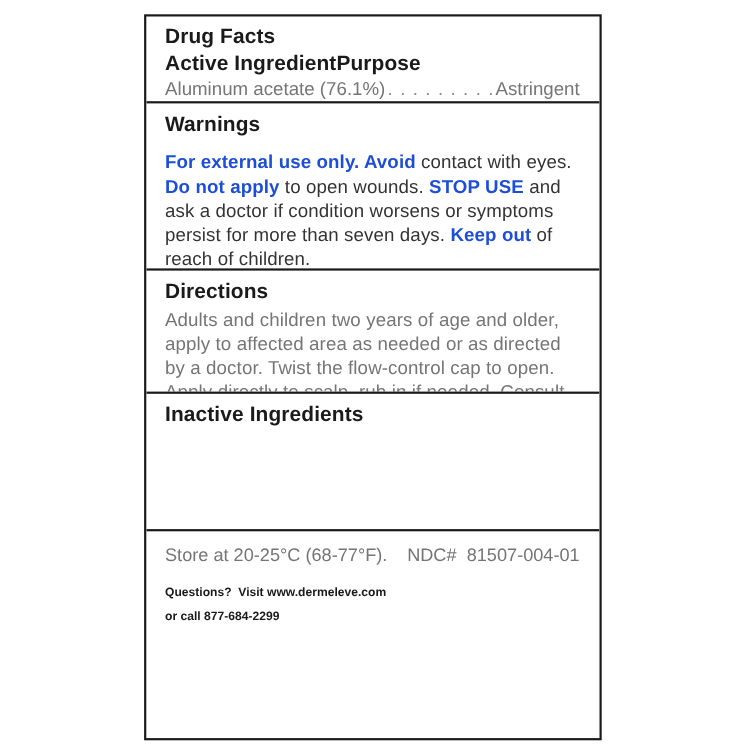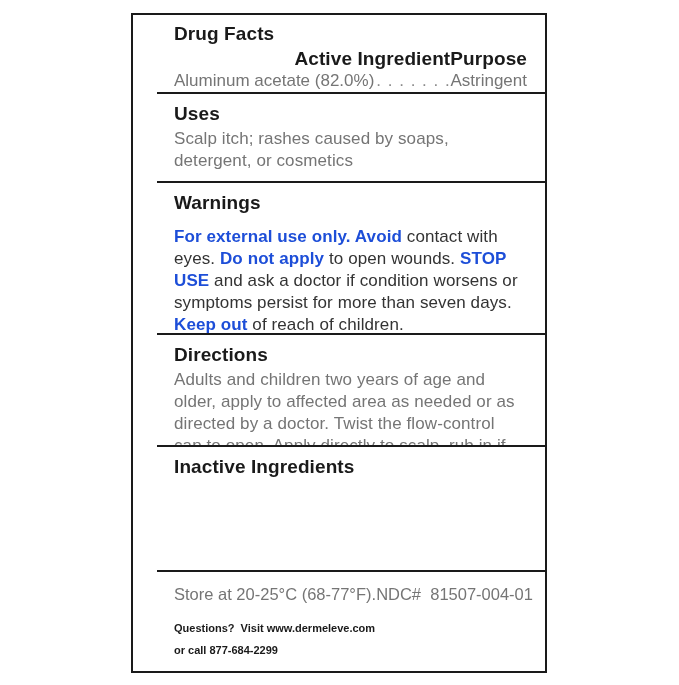--- a/index.html
+++ b/index.html
@@ -12,40 +12,39 @@
   .canvas { position: relative; width: 679px; height: 685px; background: #fff; }
   .label-box {
     position: absolute;
     left: 131px; top: 13px;
     width: 416px; height: 660px;
     border: 2px solid #1a1a1a;
     background: #fff;
     display: flex;
     flex-direction: column;
     overflow: hidden;
-    padding-left: 24px;
   }
   .section {
     flex: none;
     padding: 8px 18px 8px 17px;
     overflow: hidden;
   }
   .section + .section { border-top: 2px solid #1a1a1a; }
   .s-header   { height: 77px; padding-top: 7px; }
   .s-uses     { height: 89px; }
   .s-warnings { height: 152px; }
   .s-directions { height: 112px; }
   .s-inactive { height: 125px; }
   .s-footer   { height: 83px; flex: 1; }
   .h1 {
     font-size: 19px; font-weight: bold; color: #1a1a1a;
     line-height: 24px; letter-spacing: 0.1px;
   }
   .ai-row {
-    display: flex; justify-content: flex-end; align-items: baseline;
+    display: flex; justify-content: flex-start; align-items: baseline;
     margin-top: 1px;
   }
   .leader-row {
     display: flex; align-items: baseline;
     font-size: 17px; color: #757575; line-height: 20px;
     white-space: nowrap;
   }
   .leader-dots {
     flex: 1 1 auto; overflow: hidden;
     letter-spacing: 1px; padding: 0 2px;
@@ -77,30 +76,26 @@
 <div class="canvas">
   <div class="label-box">
 
     <div class="section s-header">
       <div class="h1">Drug Facts</div>
       <div class="ai-row">
         <span class="h1">Active Ingredient</span>
         <span class="h1">Purpose</span>
       </div>
       <div class="leader-row">
-        <span>Aluminum acetate (82.0%)</span>
+        <span>Aluminum acetate (76.1%)</span>
         <span class="leader-dots">. . . . . . . . . . . . . . . . . . . . . . . . . . . . . . . . . . . . . . . .</span>
         <span>Astringent</span>
       </div>
     </div>
 
-    <div class="section s-uses">
-      <div class="h1">Uses</div>
-      <div class="body-gray">Scalp itch; rashes caused by soaps, detergent, or cosmetics</div>
-    </div>
 
     <div class="section s-warnings">
       <div class="h1">Warnings</div>
       <div class="warn-body"><span class="b">For external use only. Avoid</span><span> contact with eyes. </span><span class="b">Do not apply</span><span> to open wounds. </span><span class="b">STOP USE</span><span> and ask a doctor if condition worsens or symptoms persist for more than seven days. </span><span class="b">Keep out</span><span> of reach of children.</span></div>
     </div>
 
     <div class="section s-directions">
       <div class="h1">Directions</div>
       <div class="body-gray">Adults and children two years of age and older, apply to affected area as needed or as directed by a doctor. Twist the flow-control cap to open. Apply directly to scalp, rub in if needed. Consult a doctor for children under the age of two.</div>
     </div>

